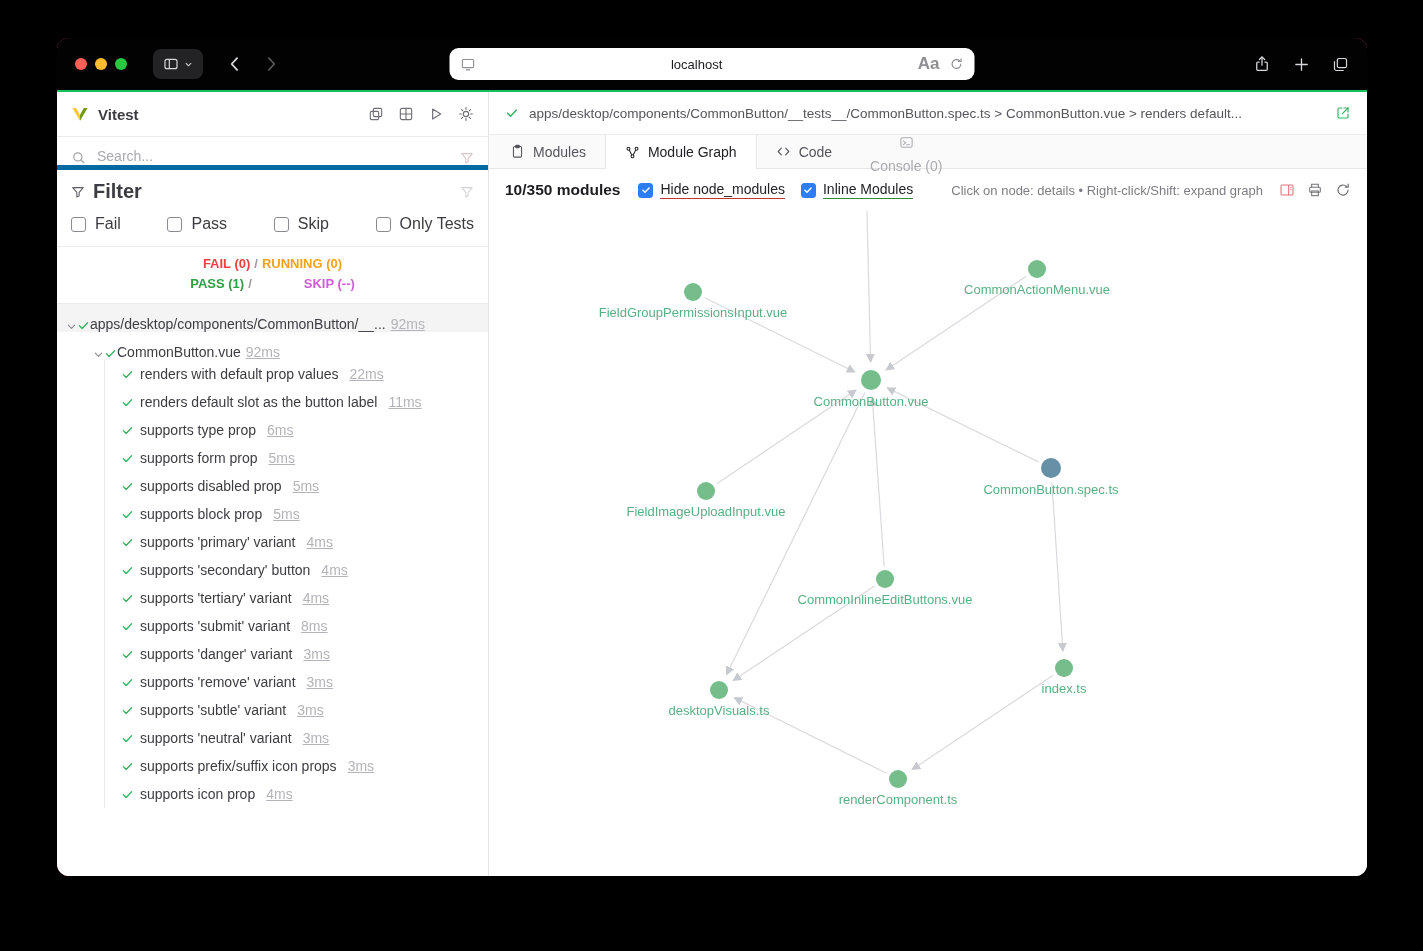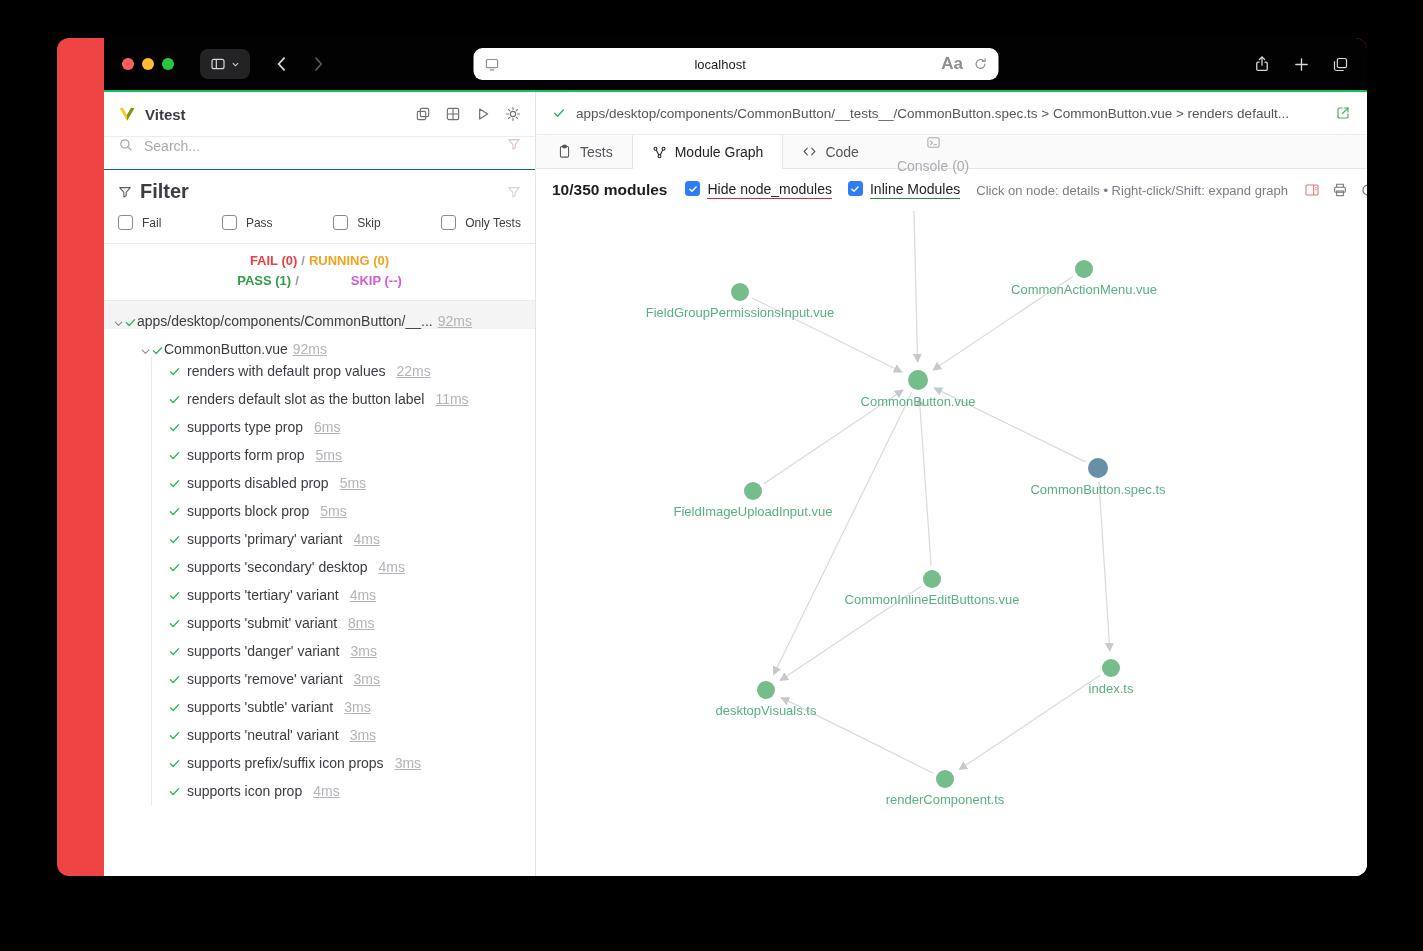--- a/index.html
+++ b/index.html
@@ -1,19 +1,19 @@
 <!DOCTYPE html>
 <html><head>
 <meta charset="utf-8">
 <style>
   html,body{margin:0;padding:0;}
   body{width:1423px;height:951px;background:#000;font-family:"Liberation Sans",sans-serif;position:relative;overflow:hidden;}
   *{box-sizing:border-box;}
   svg{display:block;}
-  .window{position:absolute;left:57px;top:38px;width:1310px;height:838px;border-radius:12px;overflow:hidden;background:#ef4444;box-shadow:0 25px 70px rgba(0,0,0,.55);display:flex;flex-direction:column;padding-left:47px;}
+  .window{position:absolute;left:57px;top:38px;width:1310px;height:838px;border-radius:12px;overflow:hidden;background:#ef4444;box-shadow:0 25px 70px rgba(0,0,0,.55);display:flex;flex-direction:column;}
   
   .toolbar{height:52px;background:#020202;position:relative;display:flex;align-items:center;flex:0 0 auto;padding:0 18px;}
   .traffic{display:flex;gap:8px;align-items:center;}
   .tl{width:12px;height:12px;border-radius:50%;display:inline-block;}
   .tb-pill{margin-left:26px;height:30px;padding:0 10px;border-radius:8px;background:#232326;display:flex;align-items:center;gap:5px;color:#d8d8dc;}
   .nav-btns{display:flex;align-items:center;gap:16px;margin-left:22px;}
   .nav-btn{color:#d8d8dc;display:inline-flex;}
   .nav-btn.disabled{color:#55555a;}
   .urlbar{position:absolute;left:50%;top:10px;transform:translateX(-50%);width:525px;height:32px;background:#fff;border-radius:9px;display:flex;align-items:center;padding:0 11px;}
   .urlbar .url-text{flex:1;text-align:center;font-size:13px;color:#1b1b1f;}
@@ -21,29 +21,29 @@
   .url-right{display:flex;align-items:center;gap:10px;color:#8e8e93;}
   .tb-right{margin-left:auto;display:flex;align-items:center;gap:22px;color:#d8d8dc;}
   .accent{height:2px;flex:0 0 auto;}
   
   .content{flex:1;display:flex;min-height:0;background:#fff;}
   .sidebar{width:432px;border-right:1px solid #e4e4e7;display:flex;flex-direction:column;min-height:0;flex:0 0 auto;}
   .sb-header{height:45px;display:flex;align-items:center;padding:0 14px;border-bottom:1px solid #ececee;gap:9px;flex:0 0 auto;justify-content:flex-end;}
   .sb-title{font-size:15px;font-weight:600;color:#3c3c43;}
   .sb-icons{margin-left:auto;display:flex;gap:14px;align-items:center;color:#6f6f77;}
   .sb-icons span{display:inline-flex;}
-  .sb-search{height:33px;display:flex;align-items:flex-start;gap:9px;padding:0 14px;border-bottom:1px solid #0369a1;flex:0 0 auto;color:#a4a4ac;}
+  .sb-search{height:33px;display:flex;align-items:flex-end;gap:9px;padding:0 14px;border-bottom:5px solid #0369a1;flex:0 0 auto;color:#a4a4ac;}
   .sb-search input{flex:1;border:none;outline:none;font-size:14px;font-family:inherit;color:#3c3c43;background:transparent;}
   .sb-search input::placeholder{color:#a9a9b0;}
   .sb-filter{padding:10px 14px 13px;border-bottom:1px solid #ececee;flex:0 0 auto;}
   .filter-head{display:flex;align-items:center;gap:8px;}
   .filter-title{font-size:20px;font-weight:700;color:#3c3c43;}
   .filter-head .spacer{flex:1;}
   .filter-opts{display:flex;justify-content:space-between;margin-top:12px;align-items:center;}
-  .opt{display:flex;align-items:center;gap:9px;font-size:12px;color:#3c3c43;cursor:default;}
+  .opt{display:flex;align-items:center;gap:9px;font-size:16px;color:#3c3c43;cursor:default;}
   .cb{width:15px;height:15px;border:1.5px solid #8a8a92;border-radius:3px;background:#fff;flex:0 0 auto;}
   .sb-status{padding:7px 0 9px;border-bottom:1px solid #ececee;text-align:center;font-size:13px;font-weight:700;line-height:20px;flex:0 0 auto;}
   .sb-status .sep{color:#9a9aa2;font-weight:600;margin:0 4px;}
   .tree{flex:1;overflow:hidden;font-size:14px;color:#3c3c43;}
   .trow{height:28px;display:flex;align-items:flex-end;white-space:nowrap;}
   .dur{font-size:14px;color:#b3b3ba;margin-left:5px;text-decoration:underline;}
   .file-row{background:#f4f4f5;padding-left:9px;}
   .suite-row{padding-left:36px;}
   .tests{position:relative;}
   .tests::before{content:"";position:absolute;left:47px;top:0;bottom:0;width:1px;background:#e8e8ea;}
@@ -56,21 +56,21 @@
   .crumb{height:43px;display:flex;align-items:center;gap:10px;padding:0 16px;border-bottom:1px solid #ececee;flex:0 0 auto;}
   .crumb-path{flex:1;font-size:13.5px;color:#55555c;white-space:nowrap;overflow:hidden;text-overflow:ellipsis;}
   .crumb .ext{display:inline-flex;}
   .tabs{height:34px;background:#fafafa;border-bottom:1px solid #e7e7ea;display:flex;align-items:stretch;flex:0 0 auto;padding-left:2px;}
   .tab{display:flex;align-items:center;gap:8px;padding:0 19px;font-size:14px;color:#55555c;}
   .tab span{display:inline-flex;align-items:center;}
   .tab.active{background:#fff;border-left:1px solid #e7e7ea;border-right:1px solid #e7e7ea;color:#232327;margin-bottom:-1px;}
   .tab.disabled{color:#ababb2;flex-direction:column;}
   .gtoolbar{height:42px;display:flex;align-items:center;padding:0 16px;flex:0 0 auto;gap:16px;}
   .gcount{font-size:15.5px;font-weight:700;color:#1d1d21;margin-right:2px;white-space:nowrap;}
-  .toggle{display:flex;align-items:flex-start;gap:7px;white-space:nowrap;}
+  .toggle{display:flex;align-items:center;gap:7px;white-space:nowrap;}
   .bluebox{width:15px;height:15px;border-radius:3.5px;display:flex;align-items:center;justify-content:center;flex:0 0 auto;}
   .toggle-label{font-size:14px;color:#232327;border-bottom:1.5px solid #000;padding-bottom:1px;}
   .ghint{margin-left:auto;font-size:13px;color:#7d7d85;white-space:nowrap;}
   .gicons{display:flex;align-items:center;gap:12px;}
   .gicons span{display:inline-flex;}
   .graph-area{flex:1;position:relative;overflow:hidden;}
   .graph-area svg{position:absolute;left:0;top:0;font-family:inherit;}
 </style>
 </head>
 <body>
@@ -347,21 +347,21 @@
               </span>
               <span>supports 'primary' variant</span>
               <span class="dur">4ms</span>
             </div>
             <div class="test-row">
               <span class="check" style="color: rgb(60, 180, 102);">
                 <svg width="13" height="13" viewBox="0 0 24 24" fill="none" stroke="currentColor" stroke-width="2.6" stroke-linecap="round" stroke-linejoin="round">
                   <polyline points="4.5 12.5 9.5 17.5 19.5 7"></polyline>
                 </svg>
               </span>
-              <span>supports 'secondary' desktop</span>
+              <span>supports 'secondary' button</span>
               <span class="dur">4ms</span>
             </div>
             <div class="test-row">
               <span class="check" style="color: rgb(60, 180, 102);">
                 <svg width="13" height="13" viewBox="0 0 24 24" fill="none" stroke="currentColor" stroke-width="2.6" stroke-linecap="round" stroke-linejoin="round">
                   <polyline points="4.5 12.5 9.5 17.5 19.5 7"></polyline>
                 </svg>
               </span>
               <span>supports 'tertiary' variant</span>
               <span class="dur">4ms</span>
@@ -451,21 +451,21 @@
       </div>
 
       <div class="tabs">
         <div class="tab">
           <span>
               <svg width="15" height="15" viewBox="0 0 24 24" fill="none" stroke="currentColor" stroke-width="1.7">
                 <rect x="5.5" y="4" width="13" height="17" rx="2"></rect>
                 <rect x="9" y="2.2" width="6" height="3.6" rx="1"></rect>
               </svg>
             </span>
-          <span>Tests</span>
+          <span>Modules</span>
         </div>
         <div class="tab active">
           <span>
               <svg width="15" height="15" viewBox="0 0 24 24" fill="none" stroke="currentColor" stroke-width="1.7">
                 <circle cx="5.5" cy="6" r="2.3"></circle>
                 <circle cx="18.5" cy="6" r="2.3"></circle>
                 <circle cx="12" cy="18" r="2.3"></circle>
                 <path d="M6.8 8 L10.9 16 M17.2 8 L13.1 16"></path>
               </svg>
             </span>

